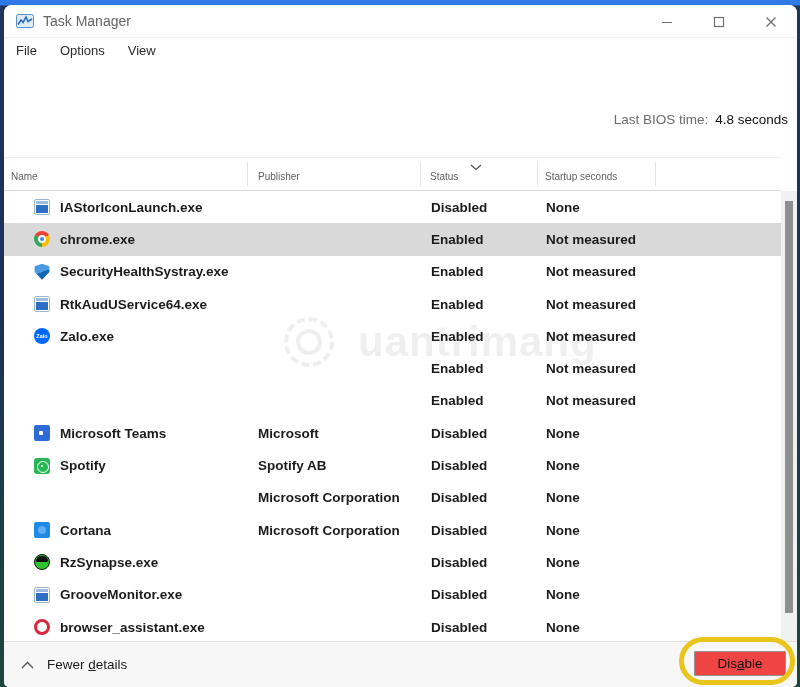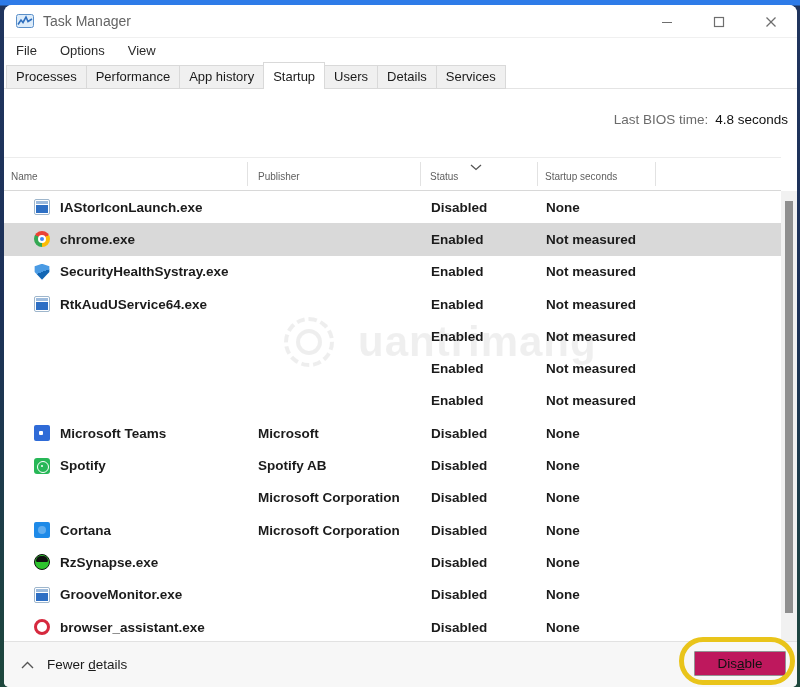--- a/index.html
+++ b/index.html
@@ -100,21 +100,21 @@
   .sb-track { position:absolute; right:0; top:186px; bottom:46px; width:16px; background:#f1f1f1; z-index:3; }
   .sb-thumb { position:absolute; left:4px; top:10px; width:8px; height:412px; background:#8f8f8f; }
 
   
   .footer { position:absolute; left:0; right:0; bottom:0; height:46px;
     background:#f7f7f7; border-top:1px solid #e2e2e2; z-index:4; }
   .fewer { position:absolute; left:17px; top:0; height:100%; display:flex; align-items:center; gap:13px;
     font-size:13.5px; color:#1b1b1b; }
   .ul { text-decoration:underline; }
   .disable-btn { position:absolute; right:11px; top:9px; width:92px; height:25px;
-    background:#be185d; border:1px solid #949494; border-radius:1px;
+    background:#ef4444; border:1px solid #949494; border-radius:1px;
     font-family:inherit; font-size:13.5px; color:#111; }
   .oval { position:absolute; right:2px; top:-5px; width:116px; height:48px;
     border:5px solid #e9c41a; border-radius:26px; pointer-events:none; z-index:5; }
 
   
   .watermark { position:absolute; left:280px; top:312px; display:flex; align-items:center; gap:3px;
     opacity:0.12; z-index:1; pointer-events:none; }
   .wm-bulb { width:50px; height:50px; border:4px dashed #7d7d7d; border-radius:50%; position:relative; flex:none; }
   .wm-bulb::after { content:""; position:absolute; inset:8px; border:4px solid #7d7d7d; border-radius:50%; }
   .wm-text { font-size:42px; font-weight:bold; color:#858585; letter-spacing:1px;margin-left:21px; }
@@ -151,29 +151,20 @@
       </div>
     </div>
   </div>
 
   <div class="menubar">
       <div class="menu-item">File</div>
       <div class="menu-item">Options</div>
       <div class="menu-item">View</div>
     </div>
 
-  <div class="tabbar">
-      <div class="tab">Processes</div>
-      <div class="tab">Performance</div>
-      <div class="tab">App history</div>
-      <div class="tab active">Startup</div>
-      <div class="tab">Users</div>
-      <div class="tab">Details</div>
-      <div class="tab">Services</div>
-    </div>
 
   <div class="bios">
     <span>Last BIOS time:</span><span class="val">4.8 seconds</span>
   </div>
 
   <div class="thead">
     <span class="h h-name">Name</span>
     <span class="h h-pub">Publisher</span>
     <span class="h h-status">Status</span>
     <span class="h h-imp">Startup seconds</span>
@@ -224,20 +215,24 @@
       <div class="trow">
         <div class="cell c-name">
           <span class="fic app-window"></span>
           <span>RtkAudUService64.exe</span>
         </div>
         <div class="cell c-pub"></div>
         <div class="cell c-status">Enabled</div>
         <div class="cell c-imp">Not measured</div>
       </div>
       <div class="trow">
+        <div class="cell c-name">
+          <span class="fic zalo"></span>
+          <span>Zalo.exe</span>
+        </div>
         <div class="cell c-pub"></div>
         <div class="cell c-status">Enabled</div>
         <div class="cell c-imp">Not measured</div>
       </div>
       <div class="trow">
         <div class="cell c-pub"></div>
         <div class="cell c-status">Enabled</div>
         <div class="cell c-imp">Not measured</div>
       </div>
       <div class="trow">

